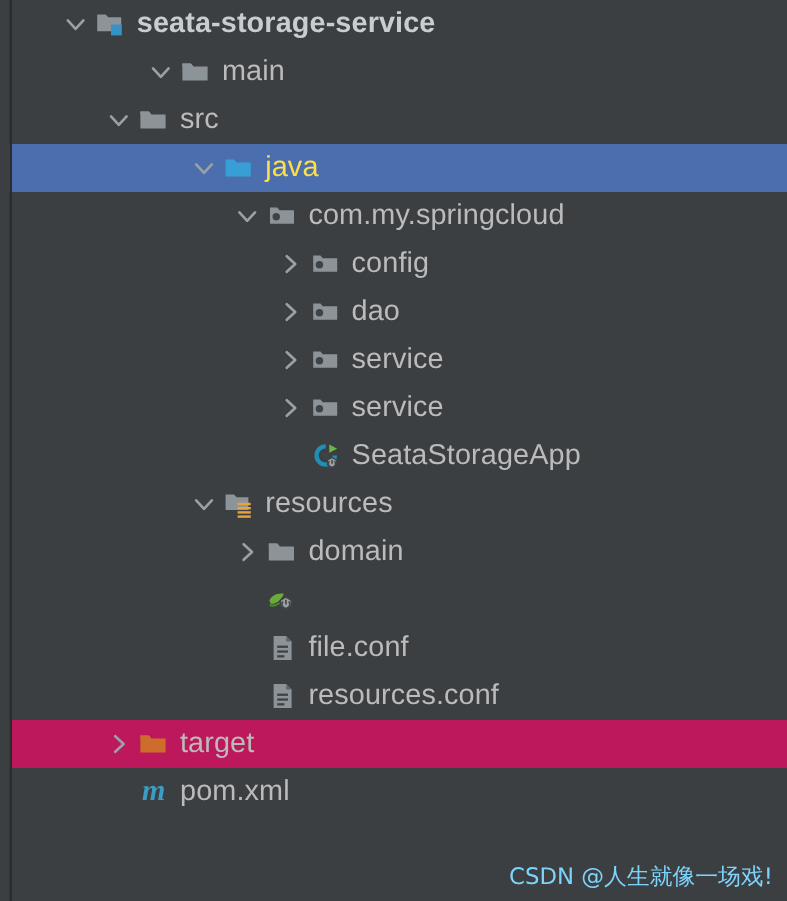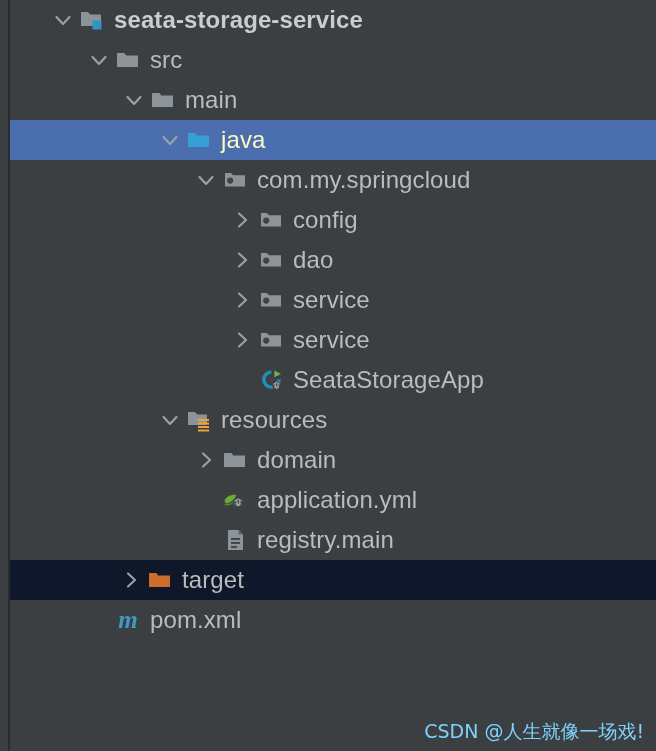--- a/index.html
+++ b/index.html
@@ -44,22 +44,21 @@
     height: 40px;
     display: flex;
     align-items: center;
     white-space: nowrap;
     box-sizing: border-box;
   }
   .tree-row.selected {
     background: #4b6eaf;
   }
   .tree-row.excluded {
-    background: #0f172a;
-    padding-left: 32px;
+    background: #be185d;
   }
   .indent {
     display: inline-block;
     flex: 0 0 auto;
     height: 1px;
   }
   .arrow {
     flex: 0 0 auto;
     width: 26px;
     height: 40px;
@@ -85,21 +84,21 @@
     font-size: 24px;
     line-height: 28px;
     padding-left: 6px;
     letter-spacing: 0.1px;
   }
   .node-label.bold {
     font-weight: bold;
     color: #c8cdd0;
   }
   .tree-row.selected .node-label {
-    color: #fef9c3;
+    color: #fde047;
   }
   #watermark {
     position: absolute;
     right: 12px;
     bottom: 8px;
     color: #7dd3fc;
     font-size: 19px;
     line-height: 24px;
     font-family: "DejaVu Sans", "Liberation Sans", sans-serif;
     z-index: 10;
@@ -123,48 +122,48 @@
         </span>
         <span class="icon-wrap">
           <svg width="26" height="26" viewBox="0 0 26 26" xmlns="http://www.w3.org/2000/svg">
             <path d="M2 5 L9 5 L11.2 7.4 L22 7.4 L22 19 L2 19 Z" fill="#8d9499"></path>
             <rect x="13.5" y="13.5" width="9" height="9" fill="#3592c4"></rect>
           </svg>
         </span>
         <span class="node-label bold">seata-storage-service</span>
       </div>
       <div class="tree-row">
-        <span class="indent" style="width: 86px;"></span>
+        <span class="indent" style="width: 121px;"></span>
         <span class="arrow">
           <svg width="26" height="26" viewBox="0 0 26 26" xmlns="http://www.w3.org/2000/svg">
             <path d="M6.5 10 L13 17 L19.5 10" fill="none" stroke="#9aa0a3" stroke-width="2.2" stroke-linecap="round" stroke-linejoin="round"></path>
           </svg>
         </span>
         <span class="icon-wrap">
           <svg width="26" height="26" viewBox="0 0 26 26" xmlns="http://www.w3.org/2000/svg">
             <path d="M2 6 L9 6 L11.2 8.4 L23 8.4 L23 20 L2 20 Z" fill="#8d9499"></path>
             <path d="M2 6 L9 6 L11.2 8.4 L2 8.4 Z" fill="#8d9499"></path>
           </svg>
         </span>
-        <span class="node-label">src</span>
-      </div>
-      <div class="tree-row">
-        <span class="indent" style="width: 121px;"></span>
+        <span class="node-label">main</span>
+      </div>
+      <div class="tree-row">
+        <span class="indent" style="width: 86px;"></span>
         <span class="arrow">
           <svg width="26" height="26" viewBox="0 0 26 26" xmlns="http://www.w3.org/2000/svg">
             <path d="M6.5 10 L13 17 L19.5 10" fill="none" stroke="#9aa0a3" stroke-width="2.2" stroke-linecap="round" stroke-linejoin="round"></path>
           </svg>
         </span>
         <span class="icon-wrap">
           <svg width="26" height="26" viewBox="0 0 26 26" xmlns="http://www.w3.org/2000/svg">
             <path d="M2 6 L9 6 L11.2 8.4 L23 8.4 L23 20 L2 20 Z" fill="#8d9499"></path>
             <path d="M2 6 L9 6 L11.2 8.4 L2 8.4 Z" fill="#8d9499"></path>
           </svg>
         </span>
-        <span class="node-label">main</span>
+        <span class="node-label">src</span>
       </div>
       <div class="tree-row selected">
         <span class="indent" style="width: 157px;"></span>
         <span class="arrow">
           <svg width="26" height="26" viewBox="0 0 26 26" xmlns="http://www.w3.org/2000/svg">
             <path d="M6.5 10 L13 17 L19.5 10" fill="none" stroke="#9aa0a3" stroke-width="2.2" stroke-linecap="round" stroke-linejoin="round"></path>
           </svg>
         </span>
         <span class="icon-wrap">
           <svg width="26" height="26" viewBox="0 0 26 26" xmlns="http://www.w3.org/2000/svg">
@@ -309,39 +308,56 @@
         </span>
         <span class="icon-wrap">
           <svg width="26" height="26" viewBox="0 0 26 26" xmlns="http://www.w3.org/2000/svg">
             <path d="M2.5 13.5 C4 9.5 9 7 14.5 7.8 C12.5 13 8.5 16.5 3.6 16.2 Z" fill="#6aab3b"></path>
             <path d="M2.5 16.4 C6 17.4 10.5 16.2 13.4 13 C11.6 17.2 7 19.4 2.8 18.2 Z" fill="#4f8b2a"></path>
             <path d="M16.2 10.6 L20.6 13.2 L20.6 18.3 L16.2 20.9 L11.8 18.3 L11.8 13.2 Z" fill="#9aa0a3" stroke="#3f4345" stroke-width="1.2"></path>
             <rect x="15.6" y="12.8" width="1.3" height="3.8" fill="#3f4345"></rect>
             <path d="M13.9 14.2 a3.3 3.3 0 1 0 4.6 0" fill="none" stroke="#3f4345" stroke-width="1.3"></path>
           </svg>
         </span>
-        <span class="node-label">application.yml</span>
       </div>
       <div class="tree-row">
         <span class="indent" style="width: 193px;"></span>
         <span class="arrow blank">
           <svg width="26" height="26" viewBox="0 0 26 26" xmlns="http://www.w3.org/2000/svg">
             <path d="M0 0" fill="none"></path>
           </svg>
         </span>
         <span class="icon-wrap">
           <svg width="26" height="26" viewBox="0 0 26 26" xmlns="http://www.w3.org/2000/svg">
             <path d="M6 3 L16.5 3 L21 7.5 L21 23 L6 23 Z" fill="#8d9499"></path>
             <path d="M16.5 3 L21 7.5 L16.5 7.5 Z" fill="#5f6669"></path>
             <rect x="9" y="11" width="9" height="1.9" fill="#3f4345"></rect>
             <rect x="9" y="15" width="9" height="1.9" fill="#3f4345"></rect>
             <rect x="9" y="19" width="6" height="1.9" fill="#3f4345"></rect>
           </svg>
         </span>
-        <span class="node-label">registry.main</span>
+        <span class="node-label">file.conf</span>
+      </div>
+      <div class="tree-row">
+        <span class="indent" style="width: 193px;"></span>
+        <span class="arrow blank">
+          <svg width="26" height="26" viewBox="0 0 26 26" xmlns="http://www.w3.org/2000/svg">
+            <path d="M0 0" fill="none"></path>
+          </svg>
+        </span>
+        <span class="icon-wrap">
+          <svg width="26" height="26" viewBox="0 0 26 26" xmlns="http://www.w3.org/2000/svg">
+            <path d="M6 3 L16.5 3 L21 7.5 L21 23 L6 23 Z" fill="#8d9499"></path>
+            <path d="M16.5 3 L21 7.5 L16.5 7.5 Z" fill="#5f6669"></path>
+            <rect x="9" y="11" width="9" height="1.9" fill="#3f4345"></rect>
+            <rect x="9" y="15" width="9" height="1.9" fill="#3f4345"></rect>
+            <rect x="9" y="19" width="6" height="1.9" fill="#3f4345"></rect>
+          </svg>
+        </span>
+        <span class="node-label">resources.conf</span>
       </div>
       <div class="tree-row excluded">
         <span class="indent" style="width: 86px;"></span>
         <span class="arrow">
           <svg width="26" height="26" viewBox="0 0 26 26" xmlns="http://www.w3.org/2000/svg">
             <path d="M10 6.5 L17 13 L10 19.5" fill="none" stroke="#9aa0a3" stroke-width="2.2" stroke-linecap="round" stroke-linejoin="round"></path>
           </svg>
         </span>
         <span class="icon-wrap">
           <svg width="26" height="26" viewBox="0 0 26 26" xmlns="http://www.w3.org/2000/svg">

